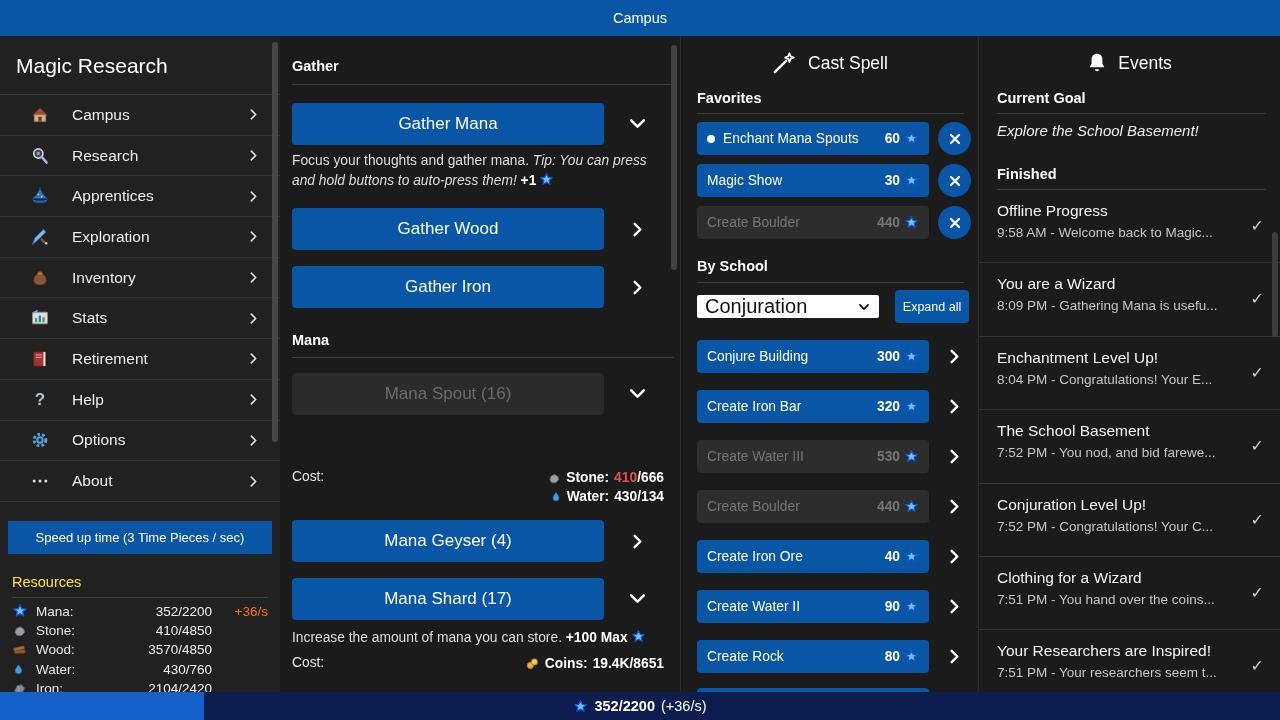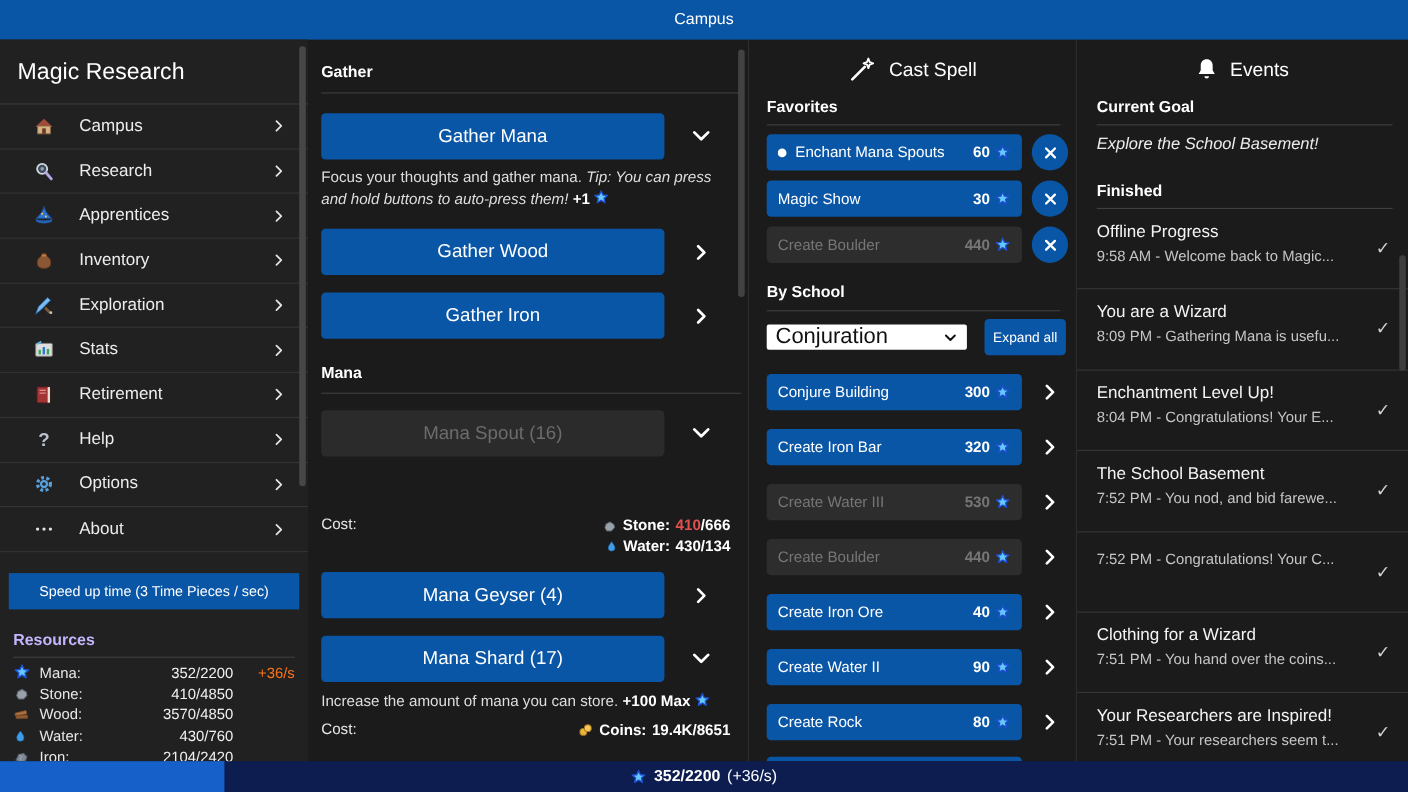--- a/index.html
+++ b/index.html
@@ -11,21 +11,21 @@
   #topbar{position:absolute;left:0;top:0;width:1280px;height:36px;background:#0a56a6;display:flex;align-items:center;justify-content:center;font-size:14.5px;color:#fff}
 
   
   #sidebar{position:absolute;left:0;top:36px;width:280px;height:656px;background:#212121}
   .sb-title{padding:18px 16px 16px;font-size:21px;color:#fff;font-weight:400}
   .menu{border-top:1px solid #3a3a3a}
   .menu-item{height:40.7px;display:flex;align-items:center;padding:0 20px 0 30px;border-bottom:1px solid #343434;cursor:pointer}
   .mi-icon{width:20px;height:20px;margin-right:22px;display:flex;align-items:center;justify-content:center}
   .mi-label{flex:1;font-size:15.5px;color:#ededed}
   .speed-btn{margin:19px 8px 0;height:33px;background:#0a56a6;border-radius:0;display:flex;align-items:center;justify-content:center;font-size:13px;color:#fff;cursor:pointer}
-  .res-h{margin:20px 12px 0;font-size:14.5px;font-weight:bold;color:#c4b5fd;padding-bottom:7px;border-bottom:1px solid #3f3f3f}
+  .res-h{margin:20px 12px 0;font-size:14.5px;font-weight:normal;color:#fde047;padding-bottom:7px;border-bottom:1px solid #3f3f3f}
   .res-rows{margin-top:4px}
   .res-row{display:flex;align-items:center;height:19.2px;padding:0 12px;font-size:13.5px}
   .res-icon{width:17px;margin-right:7px;display:flex}
   .res-name{flex:1;color:#e8e8e8}
   .res-val{width:88px;text-align:right;color:#f0f0f0}
   .res-rate{width:56px;text-align:right;color:#f97316}
 
   
   .col{position:absolute;top:36px;height:656px;overflow:hidden}
   #col-gather{left:280px;width:400px}
@@ -135,41 +135,41 @@
       <span>
           <svg width="13" height="13" viewBox="0 0 24 24">
             <path d="M8 4l8 8-8 8" stroke="#e3e3e3" stroke-width="3" fill="none" stroke-linecap="round" stroke-linejoin="round"></path>
           </svg>
         </span>
     </div>
 
     <div class="menu-item">
       <span class="mi-icon">
         <svg width="20" height="20" viewBox="0 0 24 24">
-            <path d="M10 4h4l1 3c3 1.5 4.5 4.5 4.5 7.5 0 4-3.5 6-7.5 6s-7.5-2-7.5-6C4.5 11.5 6 8.5 9 7z" fill="#8a5634" stroke="#5c3820"></path>
-            <path d="M9.5 6.5h5" stroke="#c2813f" stroke-width="2"></path>
-          </svg>
-      </span>
-      <span class="mi-label">Inventory</span>
-      <span>
-          <svg width="13" height="13" viewBox="0 0 24 24">
-            <path d="M8 4l8 8-8 8" stroke="#e3e3e3" stroke-width="3" fill="none" stroke-linecap="round" stroke-linejoin="round"></path>
-          </svg>
-        </span>
-    </div>
-
-    <div class="menu-item">
-      <span class="mi-icon">
-        <svg width="20" height="20" viewBox="0 0 24 24">
             <path d="M3 21l3-8L16 3l3 3-10 10z" fill="#79bdf2" stroke="#2c6cb4"></path>
             <path d="M14 15l4 4" stroke="#7a5a33" stroke-width="3" stroke-linecap="round"></path>
             <circle cx="19.5" cy="19.5" r="1.5" fill="#c9c9c9"></circle>
           </svg>
       </span>
       <span class="mi-label">Exploration</span>
+      <span>
+          <svg width="13" height="13" viewBox="0 0 24 24">
+            <path d="M8 4l8 8-8 8" stroke="#e3e3e3" stroke-width="3" fill="none" stroke-linecap="round" stroke-linejoin="round"></path>
+          </svg>
+        </span>
+    </div>
+
+    <div class="menu-item">
+      <span class="mi-icon">
+        <svg width="20" height="20" viewBox="0 0 24 24">
+            <path d="M10 4h4l1 3c3 1.5 4.5 4.5 4.5 7.5 0 4-3.5 6-7.5 6s-7.5-2-7.5-6C4.5 11.5 6 8.5 9 7z" fill="#8a5634" stroke="#5c3820"></path>
+            <path d="M9.5 6.5h5" stroke="#c2813f" stroke-width="2"></path>
+          </svg>
+      </span>
+      <span class="mi-label">Inventory</span>
       <span>
           <svg width="13" height="13" viewBox="0 0 24 24">
             <path d="M8 4l8 8-8 8" stroke="#e3e3e3" stroke-width="3" fill="none" stroke-linecap="round" stroke-linejoin="round"></path>
           </svg>
         </span>
     </div>
 
     <div class="menu-item">
       <span class="mi-icon">
         <svg width="20" height="20" viewBox="0 0 24 24">
@@ -665,20 +665,21 @@
       <div class="ev-title">Enchantment Level Up!</div>
       <div class="ev-sub">8:04 PM - Congratulations! Your E...</div>
       <span class="ev-check">✓</span>
     </div>
     <div class="ev-item">
       <div class="ev-title">The School Basement</div>
       <div class="ev-sub">7:52 PM - You nod, and bid farewe...</div>
       <span class="ev-check">✓</span>
     </div>
     <div class="ev-item">
+      <div class="ev-title">Conjuration Level Up!</div>
       <div class="ev-sub">7:52 PM - Congratulations! Your C...</div>
       <span class="ev-check">✓</span>
     </div>
     <div class="ev-item">
       <div class="ev-title">Clothing for a Wizard</div>
       <div class="ev-sub">7:51 PM - You hand over the coins...</div>
       <span class="ev-check">✓</span>
     </div>
     <div class="ev-item">
       <div class="ev-title">Your Researchers are Inspired!</div>

